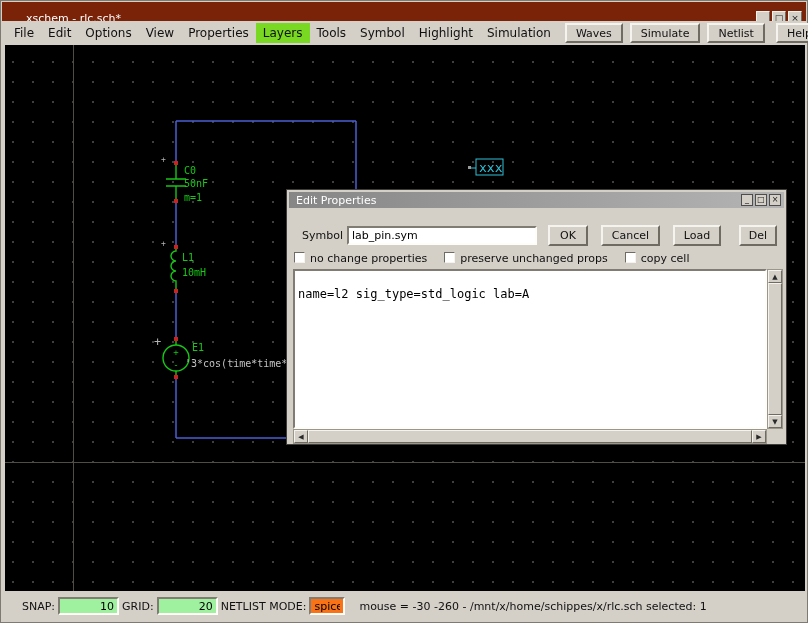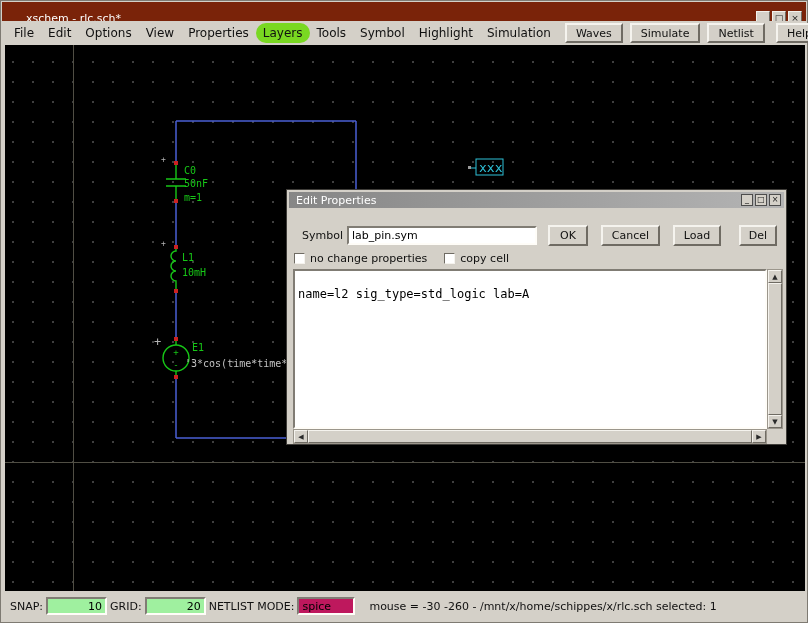--- a/index.html
+++ b/index.html
@@ -15,21 +15,21 @@
   .title-text { color:#ffffff; font-size:11px; margin-left:20px; }
   .win-btns { margin-left:auto; display:flex; gap:2px; }
   .wbtn { width:14px; height:14px; background:var(--c-ui_bg,#d4d0c8);
           border:1px solid; border-color:#f3f1ec #6f6b63 #6f6b63 #f3f1ec;
           font-size:9px; line-height:12px; text-align:center; color:#1a1a1a; cursor:default; }
 
   
   .menubar { position:absolute; left:1px; right:1px; top:20px; height:24px;
              background:var(--c-ui_bg,#d4d0c8); display:flex; align-items:center; padding:9px 5px; }
   .menu-item { font-size:12px; color:#101010; padding:3px 7px; cursor:default; }
-  .menu-item.highlighted { background:var(--c-menu_highlight,#79d821);border-radius:10px; }
+  .menu-item.highlighted { background:var(--c-menu_highlight,#79d821); }
   .menu-spacer { flex:1; }
   .mbtn { font-size:11px; height:20px; padding:0 9px; margin-left:7px; color:#101010;
           background:var(--c-ui_bg,#d4d0c8); border:2px solid;
           border-color:#f5f3ee #6f6b63 #6f6b63 #f5f3ee; font-family:inherit; cursor:default; }
   .mbtn.help { margin-left:11px; }
 
   
   .canvas { position:absolute; left:4px; top:44px; width:800px; height:548px;
             background-color:var(--c-canvas_bg,#000000);
             background-image:radial-gradient(circle,#3f3f3f 0,#3f3f3f 1px,transparent 1.3px);
@@ -72,45 +72,45 @@
                   font-size:11px; font-family:inherit; padding:0 3px; color:#000; }
   .dlg-btn { position:absolute; top:0; height:21px; font-size:11px; color:#101010;
              background:var(--c-ui_bg,#d4d0c8); border:2px solid;
              border-color:#f5f3ee #6f6b63 #6f6b63 #f5f3ee; font-family:inherit; cursor:default; }
   .btn-ok { left:261px; width:40px; }
   .btn-cancel { left:314px; width:59px; }
   .btn-load { left:386px; width:48px; }
   .btn-del { left:452px; width:38px; }
   .dlg-checks { position:absolute; left:7px; top:62px; display:flex; align-items:center;
                 font-size:11px; color:#101010; }
-  .check-item { display:flex; align-items:center; margin-right:17px; }
+  .check-item { display:flex; margin-right:17px; }
   .cb { width:11px; height:11px; background:#ffffff; border:1px solid;
         border-color:#6f6b63 #f5f3ee #f5f3ee #6f6b63; margin-right:5px; }
   .props-text { position:absolute; left:6px; top:79px; width:474px; height:160px;
                 background:#ffffff; border:2px solid; border-color:#807c74 #fffdf8 #fffdf8 #807c74;
                 font-family:"DejaVu Sans Mono","Liberation Mono",monospace; font-size:12px;
                 color:#000; padding:16px 3px; resize:none; overflow:hidden; white-space:pre; }
   .vscroll { position:absolute; left:480px; top:79px; width:16px; height:160px;
              background:#c6c1b7; border:1px solid #9b968c; display:flex; flex-direction:column; }
   .hscroll { position:absolute; left:6px; top:239px; width:474px; height:15px;
              background:#c6c1b7; border:1px solid #9b968c; display:flex; flex-direction:row; }
   .sarrow { flex:0 0 auto; width:14px; height:13px; font-size:7px; line-height:13px;
             text-align:center; color:#2a2a2a; background:var(--c-ui_bg,#d4d0c8);
             border:1px solid; border-color:#f5f3ee #6f6b63 #6f6b63 #f5f3ee; cursor:default; }
   .sthumb { flex:1 1 auto; background:var(--c-ui_bg,#d4d0c8); border:1px solid;
             border-color:#f5f3ee #6f6b63 #6f6b63 #f5f3ee; }
 
   
   .statusbar { position:absolute; left:1px; right:1px; bottom:1px; height:30px;
                background:var(--c-ui_bg,#d4d0c8); display:flex; align-items:center;
-               padding:0 5px; font-size:11px; color:#101010; }
+               padding:0 17px; font-size:11px; color:#101010; }
   .sb-entry { height:18px; border:2px solid; border-color:#807c74 #fffdf8 #fffdf8 #807c74;
               font-size:11px; padding:0 3px; font-family:inherit; color:#000; }
   .sb-green { background:var(--c-entry_green,#9ff09f); width:61px;text-align:right; }
-  .sb-netlist { background:#be185d; width:58px; }
+  .sb-netlist { background:#f97316; width:36px; }
   .sb-label { margin:0 3px 0 3px; white-space:nowrap; }
   .sb-mouse { margin-left:14px; white-space:nowrap; }
 </style>
 </head>
 <body>
 
 <div class="window">
 
   <div class="titlebar">
     <span class="title-text">xschem - rlc.sch*</span>
@@ -215,20 +215,24 @@
       <button class="dlg-btn btn-del">Del</button>
     </div>
 
     <div class="dlg-checks">
       <span class="check-item">
         <span class="cb"></span>
         <span>no change properties</span>
       </span>
       <span class="check-item">
         <span class="cb"></span>
+        <span>preserve unchanged props</span>
+      </span>
+      <span class="check-item">
+        <span class="cb"></span>
         <span>copy cell</span>
       </span>
     </div>
 
     <textarea class="props-text" spellcheck="false" style="">name=l2 sig_type=std_logic lab=A</textarea>
 
     <div class="vscroll">
       <span class="sarrow">▲</span>
       <div class="sthumb"></div>
       <span class="sarrow">▼</span>

